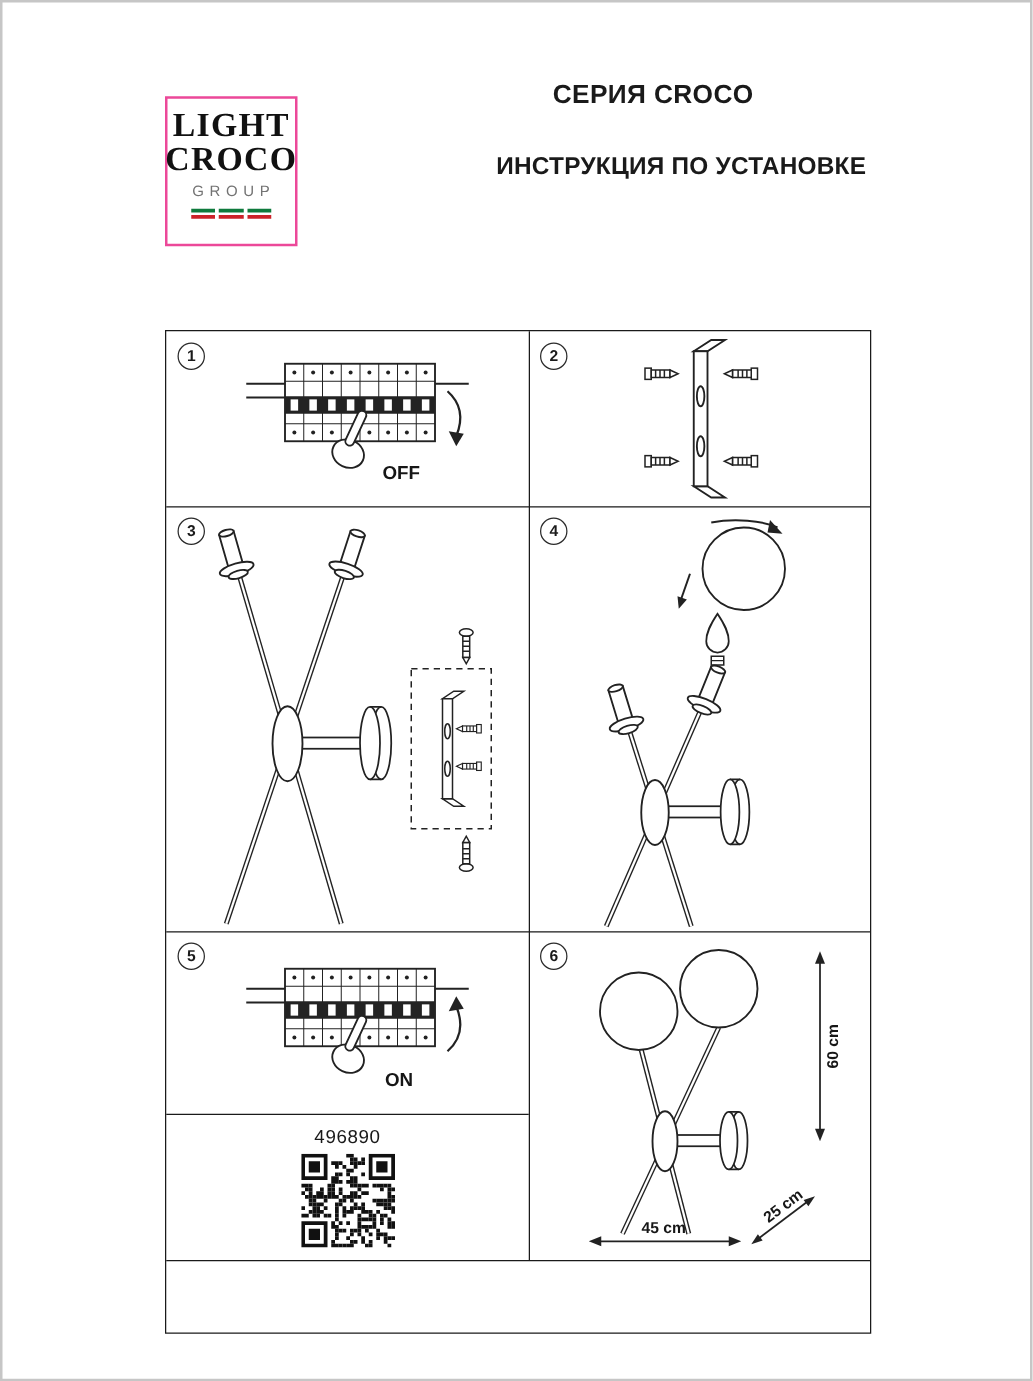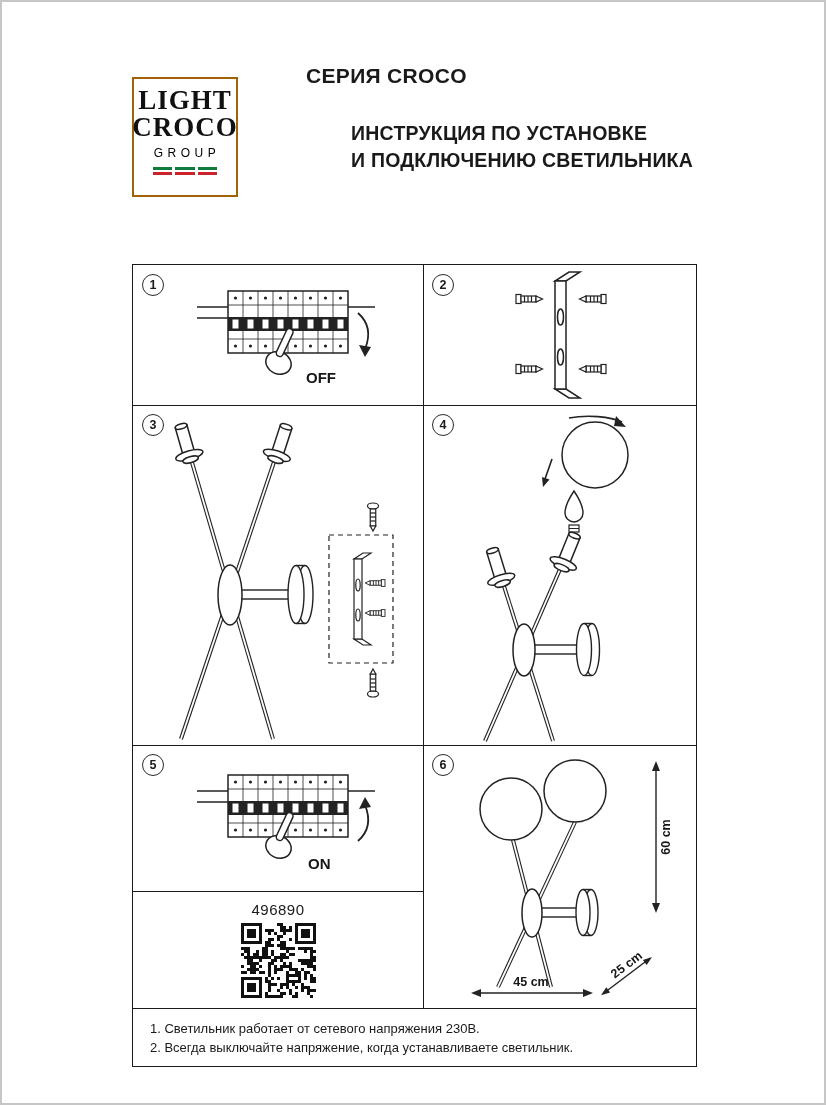--- a/index.html
+++ b/index.html
@@ -1,29 +1,29 @@
 <!DOCTYPE html>
 <html><head>
 <meta charset="utf-8">
 <style>
   * { margin:0; padding:0; box-sizing:border-box; }
   body { background:#ffffff; font-family:"Liberation Sans", sans-serif; color:#1a1a1a; }
   .page { position:relative; width:826px; height:1105px; background:#fff; border:2px solid #c6c6c6; overflow:hidden; }
 
   
-  .logo-box { position:absolute; left:130px; top:75px; width:106px; height:120px; border:2px solid #a16207;
+  .logo-box { position:absolute; left:130px; top:75px; width:106px; height:120px; border:2px solid #ec4899;
               display:flex; flex-direction:column; align-items:center; padding-top:8px; }
   .logo-light,.logo-star { font-family:"Liberation Serif", serif; font-weight:700; font-size:27px; line-height:27px; letter-spacing:1px; color:#111; }
-  .logo-group { font-size:12px; letter-spacing:4.5px; margin-top:5px; padding-left:4px; color:#000000; }
+  .logo-group { font-size:12px; letter-spacing:4.5px; margin-top:5px; padding-left:4px; color:#737373; }
   .logo-flag { margin-top:7px; width:64px; }
   .flag-row { display:flex; gap:3px; margin-bottom:2px; }
   .flag-row span { height:3px; flex:1; background:#888; }
 
   
-  .hdr { position:absolute; right:131px; top:60px; text-align:left; }
+  .hdr { position:absolute; right:131px; top:60px; text-align:center; }
   .h-series,.h-articles { font-size:21px; font-weight:700; line-height:28px; letter-spacing:0.3px; }
   .h-title { margin-top:30px; font-size:19.5px; font-weight:700; line-height:27px; letter-spacing:0.2px;margin-left:45px; }
 
   
   .grid { position:absolute; left:130px; top:262px; width:565px; height:803px; border:1px solid #1a1a1a; }
   .gl { position:absolute; background:#1a1a1a; }
   .gl.v1 { left:290px; top:0; width:1px; height:743px; }
   .gl.h1 { left:0; top:140px; width:100%; height:1px; }
   .gl.h2 { left:0; top:480px; width:100%; height:1px; }
   .gl.h3 { left:0; top:743px; width:100%; height:1px; }
@@ -69,21 +69,20 @@
           <span style="background: rgb(204, 34, 41);"></span>
           <span style="background: rgb(204, 34, 41);"></span>
         </div>
     </div>
   </div>
 
   <div class="hdr">
     <div class="h-series">СЕРИЯ CROCO</div>
     <div class="h-title">
       <div>ИНСТРУКЦИЯ ПО УСТАНОВКЕ</div>
-      <div>И ПОДКЛЮЧЕНИЮ СВЕТИЛЬНИКА</div>
     </div>
   </div>
 
   <div class="grid">
     <div class="gl v1"></div>
     <div class="gl h1"></div>
     <div class="gl h2"></div>
     <div class="gl h3"></div>
     <div class="gl h4"></div>
 
@@ -603,19 +602,15 @@
         <text x="108" y="241" text-anchor="middle" font-size="12.5" font-weight="bold">45 cm</text>
         <g>
           <line x1="181" y1="248" x2="226" y2="214" stroke="#222" stroke-width="1.4"></line>
           <polygon points="178,250.3 187.1,247.4 183.3,242.3" fill="#222"></polygon>
           <polygon points="229,212 223.7,220 219.9,214.9" fill="#222"></polygon>
         </g>
         <text transform="rotate(-37 206 223)" x="206" y="223" text-anchor="middle" font-size="12.5" font-weight="bold">25 cm</text>
       </svg>
     </div>
 
-    <div class="notes">
-      <div>1. Светильник работает от сетевого напряжения 230В.</div>
-      <div>2. Всегда выключайте напряжение, когда устанавливаете светильник.</div>
-    </div>
   </div>
 
 </div>
 
 </body></html>

